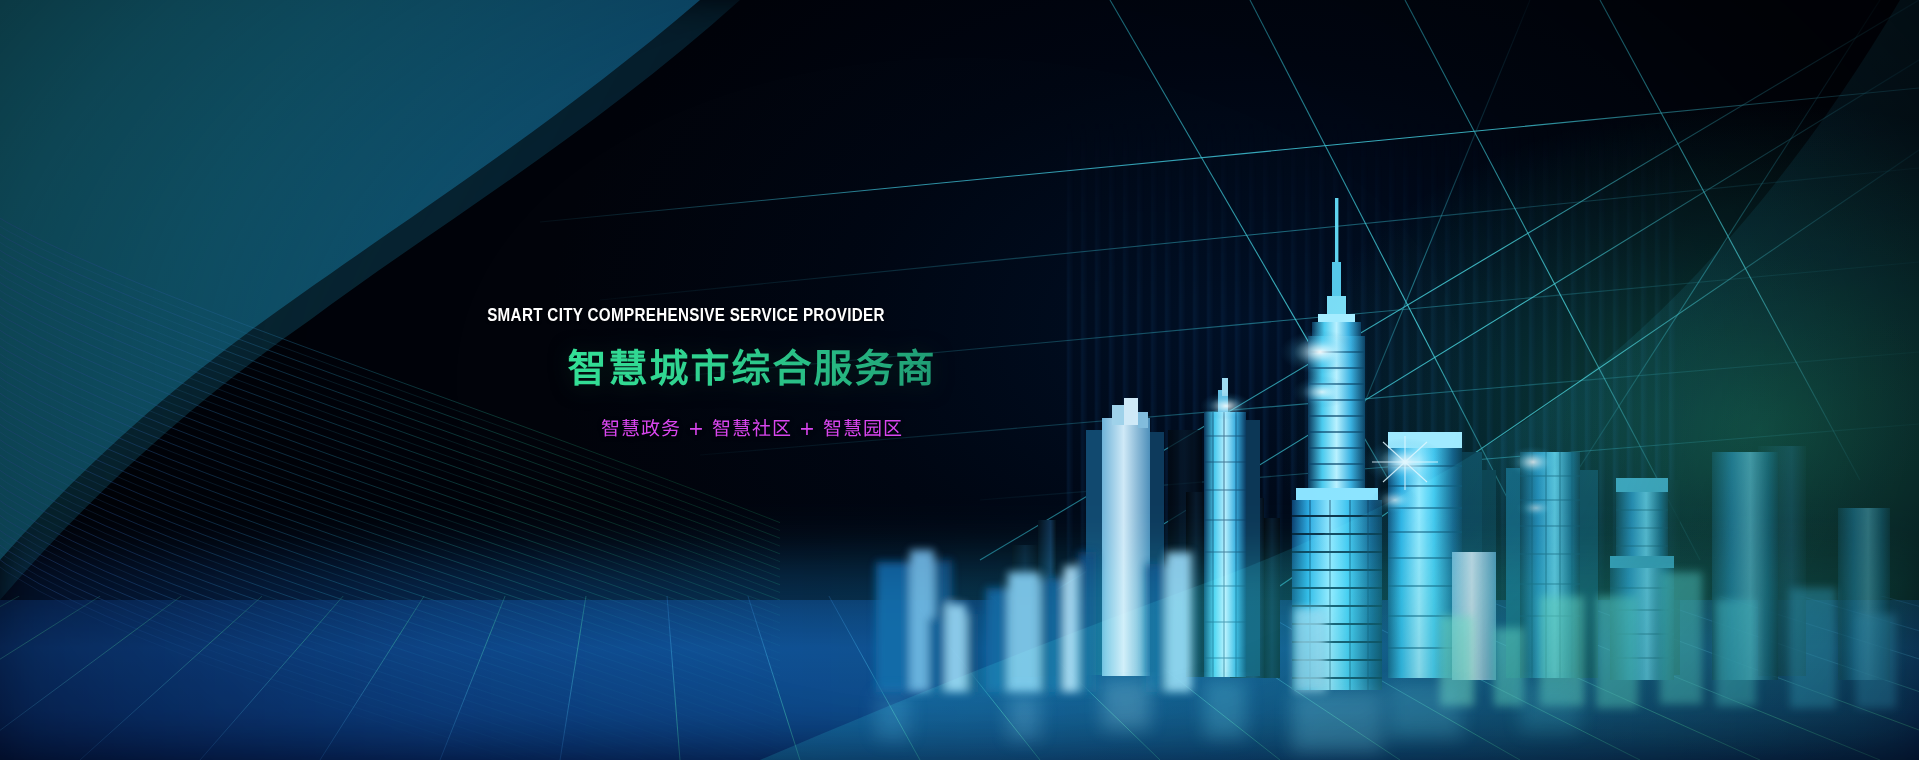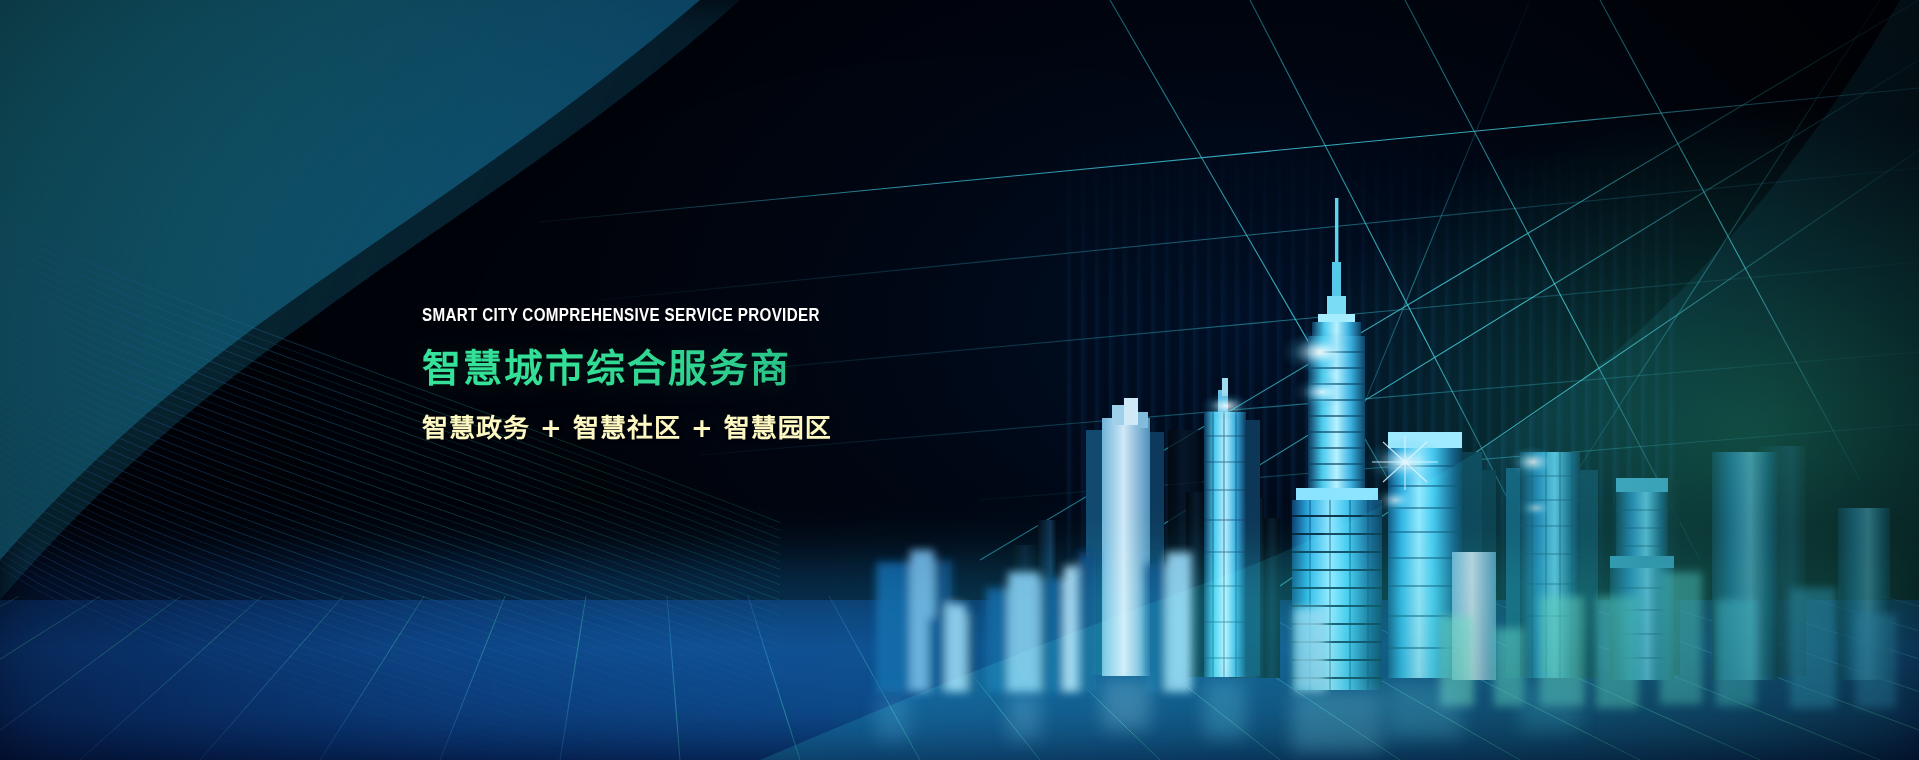--- a/index.html
+++ b/index.html
@@ -101,20 +101,21 @@
   #vignette {
     background:radial-gradient(ellipse 1250px 800px at 960px 380px, rgba(0,0,0,0) 40%, rgba(0,0,0,0.30) 78%, rgba(0,0,0,0.55) 100%);
   }
 
   
   #text-block {
     position:absolute;
     left:422px; top:304px;
     width:660px;
     z-index:60;
+    text-align:center;
   }
   #eyebrow {
     font-family:"Liberation Sans","DejaVu Sans",sans-serif;
     font-weight:700;
     font-size:19px;
     line-height:22px;
     letter-spacing:0.4px;
     color:#ffffff;
     transform:scaleX(0.80);
     transform-origin:left center;
@@ -132,25 +133,25 @@
     background:linear-gradient(94deg,#36e39a 0%, #33df96 22%, #2fd18f 44%, #26b581 64%, #1d9470 82%, #177a60 100%);
     -webkit-background-clip:text;
     background-clip:text;
     color:transparent;
     -webkit-text-fill-color:transparent;
     filter:drop-shadow(0 2px 10px rgba(10,40,30,0.55));
     margin-bottom:14px;
   }
   #sub-title {
     font-family:"DejaVu Sans","Liberation Sans",sans-serif;
-    font-weight:700;
-    font-size:26px;
+    font-weight:400;
+    font-size:19px;
     line-height:26px;
     letter-spacing:1px;
-    color:#fef9c3;
+    color:#d946ef;
     white-space:nowrap;
     text-shadow:0 1px 4px rgba(0,0,0,0.7);
   }
 </style>
 </head>
 <body>
 
 <div id="banner">
 
   <div class="layer" id="sky-base"></div>

